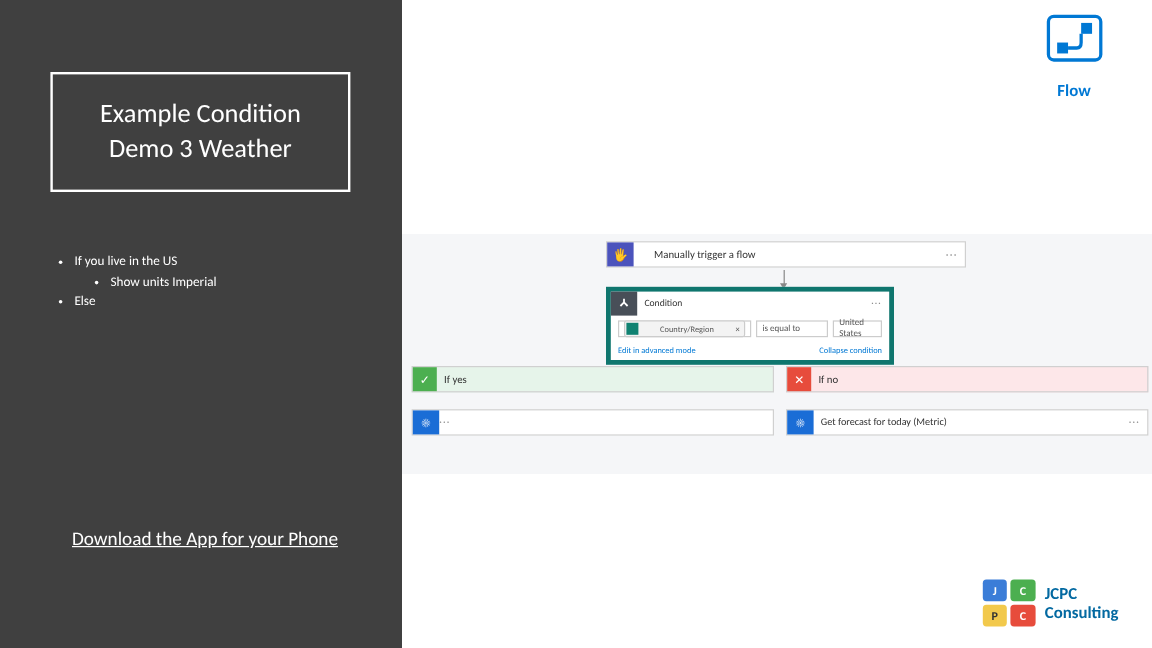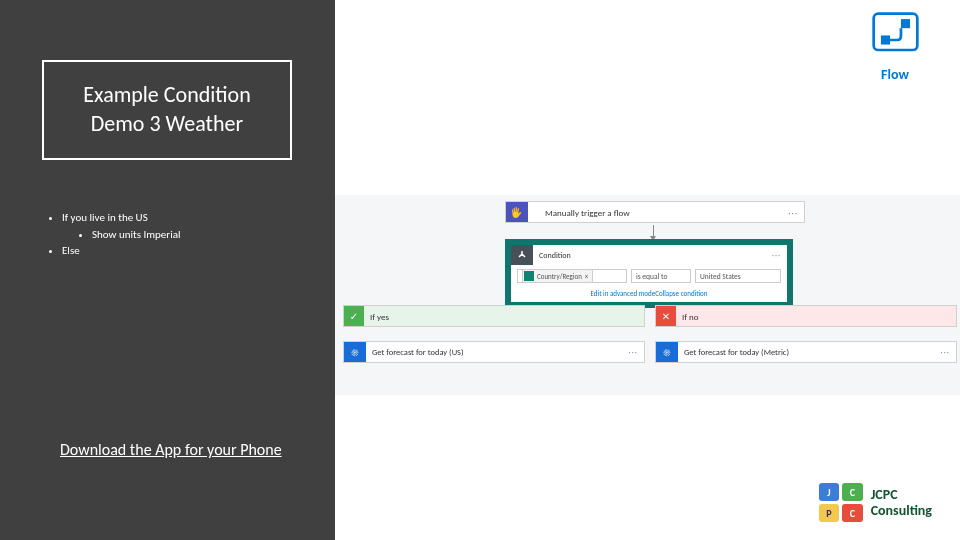--- a/index.html
+++ b/index.html
@@ -24,30 +24,30 @@
   .flow-area { position: absolute; left: 335px; top: 195px; width: 630px; height: 200px; background: #f5f6f8; }
 
   .trigger-card { position: absolute; left: 170px; top: 6px; width: 300px; height: 22px; background: #fff; border: 1px solid #d0d0d0; display: flex; align-items: center; font-size: 9px; }
   .trigger-card .icon-box { width: 22px; height: 100%; background: #4b53bc; display: flex; align-items: center; justify-content: center; color: #fff; font-size: 10px; }
   .trigger-card .label { padding-left: 17px; flex: 1; color: #333; }
   .trigger-card .dots { padding-right: 6px; color: #888; letter-spacing: 1px; }
 
   .arrow-down { position: absolute; left: 318px; top: 30px; width: 1px; height: 12px; background: #888; }
   .arrow-down::after { content: ''; position: absolute; bottom: -4px; left: -3px; border-left: 3.5px solid transparent; border-right: 3.5px solid transparent; border-top: 5px solid #888; }
 
-  .condition-card { position: absolute; left: 170px; top: 44px; width: 288px; background: #fff; border: 6px solid #0f766e; font-size: 8px; }
+  .condition-card { position: absolute; left: 170px; top: 44px; width: 240px; background: #fff; border: 4px solid #0f766e; font-size: 8px; }
   .condition-card .header { height: 20px; display: flex; align-items: center; }
   .condition-card .header .icon-box { width: 22px; height: 100%; background: #484f58; display: flex; align-items: center; justify-content: center; color: #fff; font-size: 9px; }
   .condition-card .header .label { padding-left: 6px; flex: 1; color: #333; }
   .condition-card .header .dots { padding-right: 6px; color: #888; letter-spacing: 1px; }
   .condition-card .row { display: flex; gap: 4px; padding: 4px 6px; align-items: center; }
-  .condition-card .token { display: inline-flex; align-items: center; background: #f3f3f3; border: 1px solid #ccc; border-radius: 2px; padding: 1px 4px 1px 1px; font-size: 7px; gap: 3px; }
+  .condition-card .token { display: inline-flex; align-items: center; background: #f3f3f3; border: 1px solid #ccc; border-radius: 2px; padding: 1px 4px 1px 1px; font-size: 7px; gap: 18px; }
   .condition-card .token .tkicon { width: 10px; height: 10px; background: #108272; display: inline-block; }
   .condition-card .field { flex: 1; border: 1px solid #ccc; height: 14px; padding: 0 4px; display: flex; align-items: center; color: #555; font-size: 7.5px; }
-  .condition-card .footer { display: flex; justify-content: center; padding: 2px 6px 4px; color: #0078d4; font-size: 7px; }
+  .condition-card .footer { display: flex; justify-content: space-between; padding: 2px 6px 4px; color: #0078d4; font-size: 7px; }
 
   .branch { position: absolute; top: 110px; width: 302px; }
   .branch.yes { left: 8px; }
   .branch.no  { left: 320px; }
   .branch-header { height: 22px; display: flex; align-items: center; border: 1px solid #d0d0d0; font-size: 9px; }
   .branch.yes .branch-header { background: #e6f4ea; }
   .branch.no  .branch-header { background: #fde7e9; }
   .branch-header .bicon { width: 20px; height: 100%; display: flex; align-items: center; justify-content: center; color: #fff; font-size: 10px; }
   .branch.yes .bicon { background: #4caf50; }
   .branch.no  .bicon { background: #e74c3c; }
@@ -59,21 +59,21 @@
   .action-card .dots { padding-right: 6px; color: #888; letter-spacing: 1px; }
 
   
   .jcpc { position: absolute; right: 28px; bottom: 18px; display: flex; align-items: center; gap: 8px; }
   .jcpc-grid { width: 44px; display: grid; grid-template-columns: 1fr 1fr; grid-template-rows: 1fr 1fr; gap: 3px; }
   .jcpc-grid .cell { height: 18px; border-radius: 3px; display: flex; align-items: center; justify-content: center; font-size: 10px; font-weight: 700; color: #fff; }
   .jcpc-grid .j { background: #3b7dd8; }
   .jcpc-grid .c1 { background: #4caf50; }
   .jcpc-grid .p { background: #f2c94c; color: #333; }
   .jcpc-grid .c2 { background: #e74c3c; }
-  .jcpc-text { font-size: 14px; font-weight: 700; line-height: 1.1; color: #14532d; }
+  .jcpc-text { font-size: 14px; font-weight: 700; line-height: 1.1; color: #0369a1; }
 </style>
 </head>
 <body>
 
 <div class="dark-panel"></div>
 
 <div class="title-box">
   <div class="title">Example Condition Demo 3 Weather</div>
 </div>
 
@@ -136,21 +136,20 @@
     </div>
   </div>
 
   <div class="branch yes">
     <div class="branch-header">
       <div class="bicon">✓</div>
       <div class="blabel">If yes</div>
     </div>
     <div class="action-card">
       <div class="aicon">☀</div>
-      <div class="alabel">Get forecast for today (US)</div>
       <div class="dots">···</div>
     </div>
   </div>
 
   <div class="branch no">
     <div class="branch-header">
       <div class="bicon">✕</div>
       <div class="blabel">If no</div>
     </div>
     <div class="action-card">

